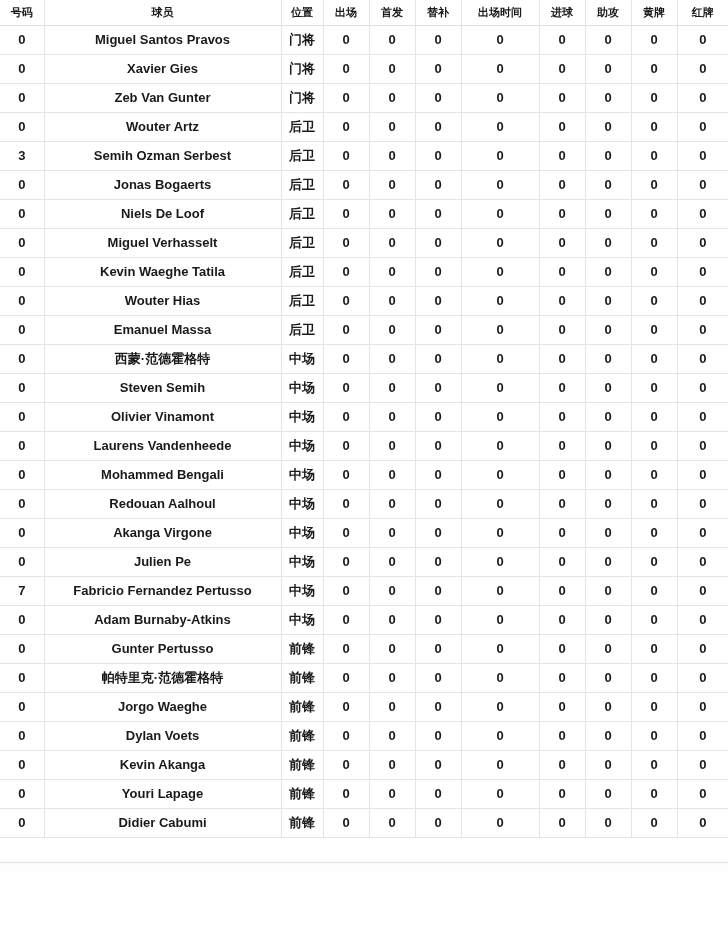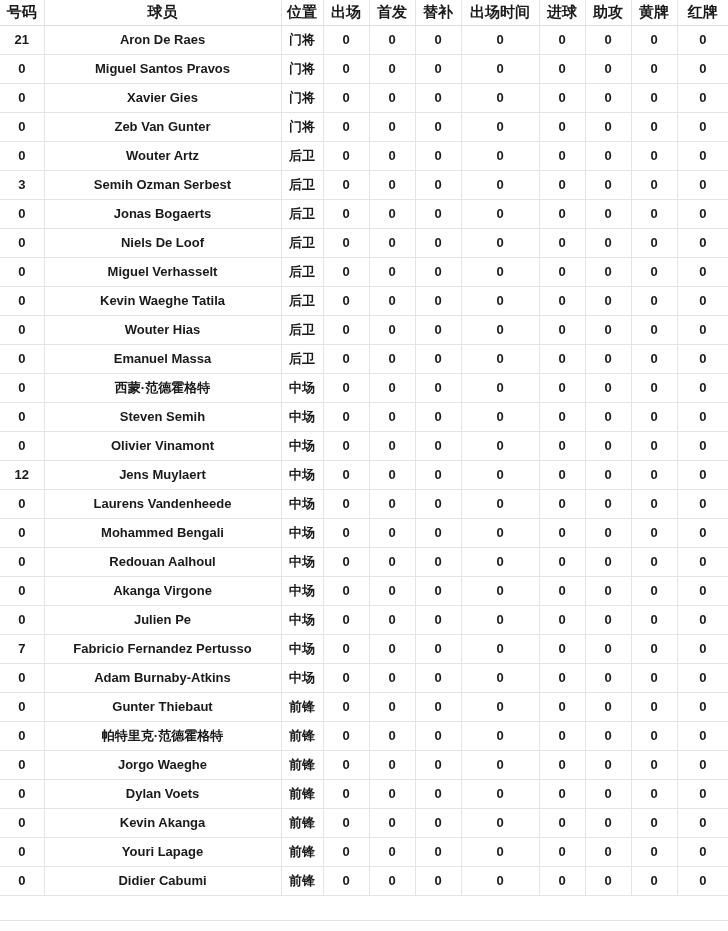--- a/index.html
+++ b/index.html
@@ -32,21 +32,21 @@
     padding: 0 2px;
     overflow: hidden;
     white-space: nowrap;
   }
   table.stats th:last-child,
   table.stats td:last-child {
     border-right: none;
   }
   table.stats th {
     height: 25px;
-    font-size: 15px;
+    font-size: 11px;
     background: #ffffff;
     border-bottom: 1px solid #dedede;
   }
   table.stats td {
     height: 29px;
     font-size: 13px;
     background: #ffffff;
   }
   .table-footer {
     width: 728px;
@@ -87,33 +87,20 @@
         <th>首发</th>
         <th>替补</th>
         <th>出场时间</th>
         <th>进球</th>
         <th>助攻</th>
         <th>黄牌</th>
         <th>红牌</th>
       </tr>
     </thead>
     <tbody id="stats-tbody">
-  <tr>
-    <td>21</td>
-    <td>Aron De Raes</td>
-    <td>门将</td>
-    <td>0</td>
-    <td>0</td>
-    <td>0</td>
-    <td>0</td>
-    <td>0</td>
-    <td>0</td>
-    <td>0</td>
-    <td>0</td>
-  </tr>
 
   <tr>
     <td>0</td>
     <td>Miguel Santos Pravos</td>
     <td>门将</td>
     <td>0</td>
     <td>0</td>
     <td>0</td>
     <td>0</td>
     <td>0</td>
@@ -297,33 +284,20 @@
     <td>0</td>
     <td>0</td>
     <td>0</td>
     <td>0</td>
     <td>0</td>
     <td>0</td>
     <td>0</td>
     <td>0</td>
   </tr>
 
-  <tr>
-    <td>12</td>
-    <td>Jens Muylaert</td>
-    <td>中场</td>
-    <td>0</td>
-    <td>0</td>
-    <td>0</td>
-    <td>0</td>
-    <td>0</td>
-    <td>0</td>
-    <td>0</td>
-    <td>0</td>
-  </tr>
 
   <tr>
     <td>0</td>
     <td>Laurens Vandenheede</td>
     <td>中场</td>
     <td>0</td>
     <td>0</td>
     <td>0</td>
     <td>0</td>
     <td>0</td>
@@ -411,21 +385,21 @@
     <td>0</td>
     <td>0</td>
     <td>0</td>
     <td>0</td>
     <td>0</td>
     <td>0</td>
   </tr>
 
   <tr>
     <td>0</td>
-    <td>Gunter Thiebaut</td>
+    <td>Gunter Pertusso</td>
     <td>前锋</td>
     <td>0</td>
     <td>0</td>
     <td>0</td>
     <td>0</td>
     <td>0</td>
     <td>0</td>
     <td>0</td>
     <td>0</td>
   </tr>

